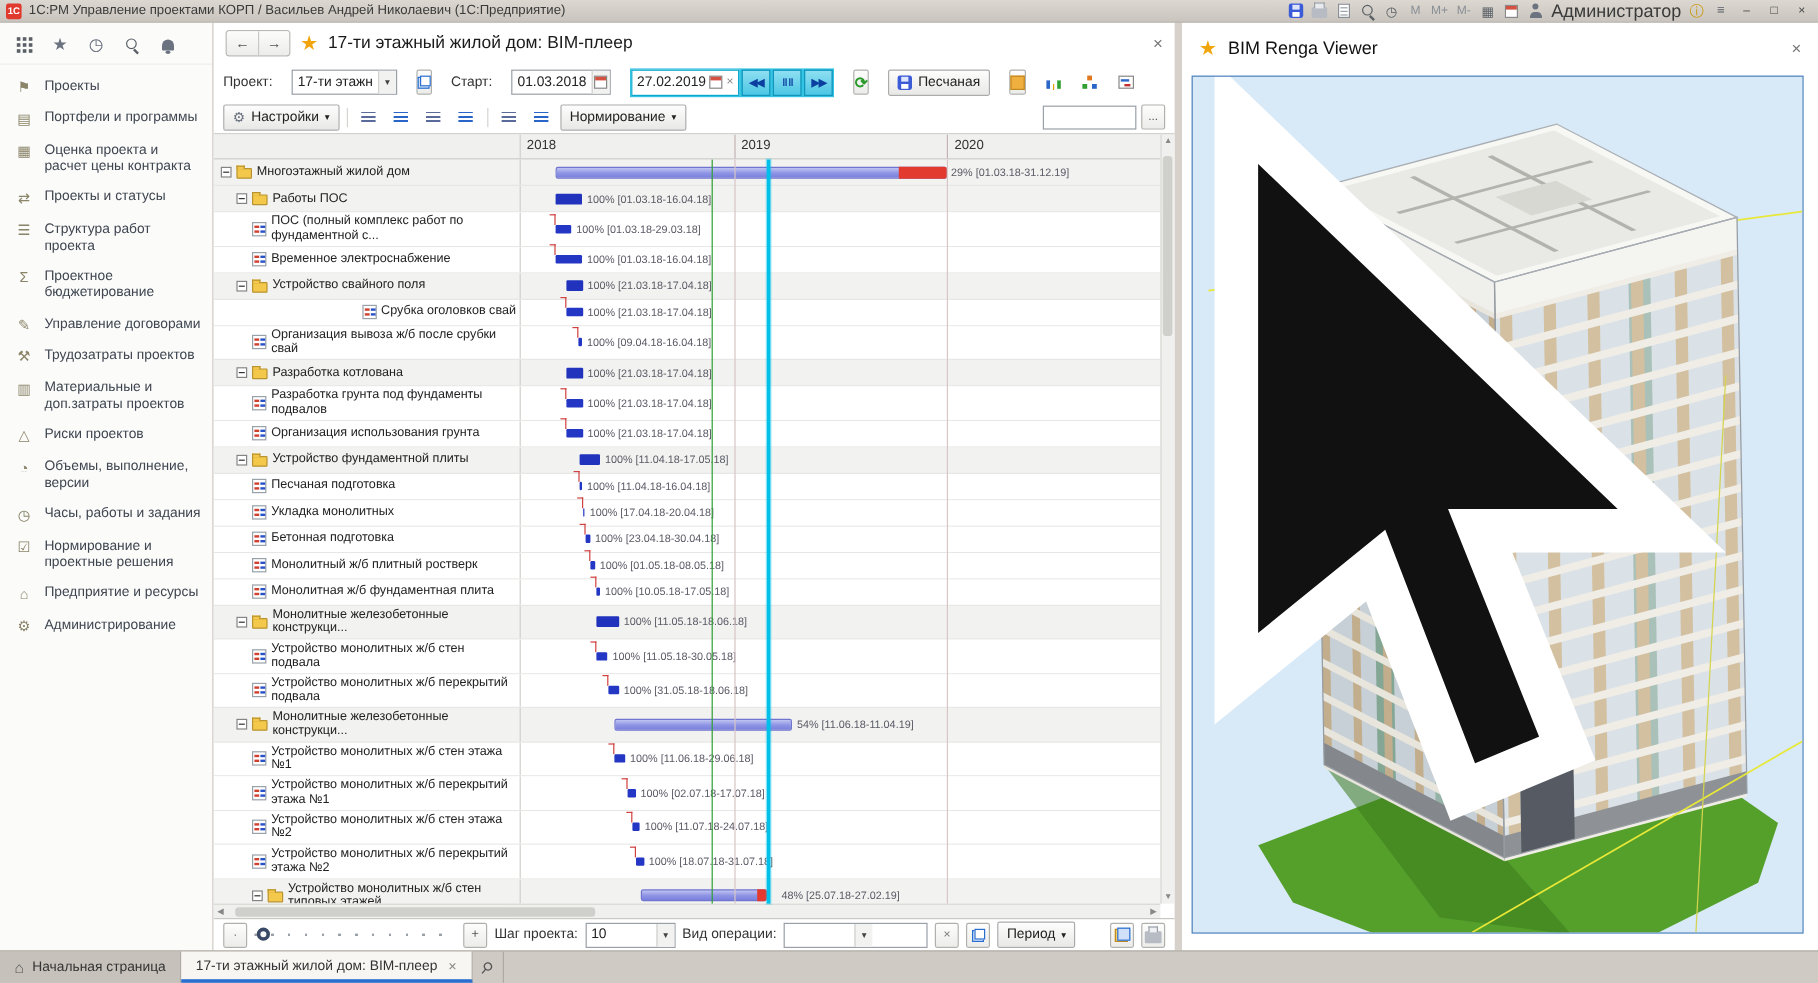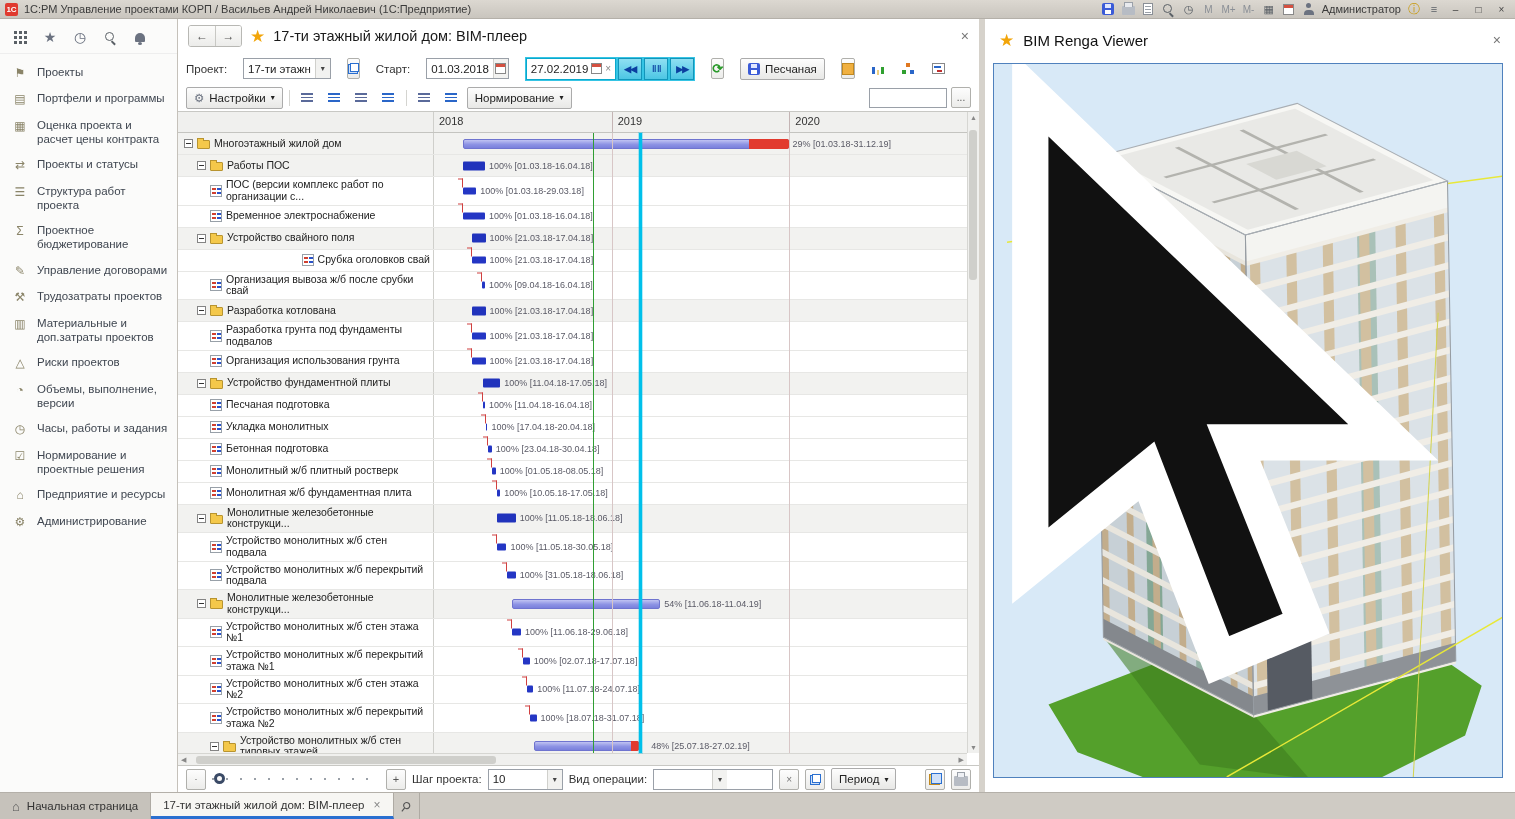--- a/index.html
+++ b/index.html
@@ -3,21 +3,21 @@
 <meta charset="utf-8">
 <style>
 *{margin:0;padding:0;box-sizing:border-box}
 html,body{width:1515px;height:819px;overflow:hidden;font-family:"Liberation Sans",sans-serif;font-size:12px;color:#222;background:#d6d2cb}
 
 .titlebar{position:absolute;top:0;left:0;right:0;height:19px;background:linear-gradient(#dcd8d1,#c9c5be);display:flex;align-items:center;gap:6px;padding:0 5px;font-size:11px;color:#3a3a3a;border-bottom:1px solid #b4b0a9}
 .tb-logo{width:13px;height:13px;background:#e03a2f;color:#fff;font-size:8px;font-weight:bold;display:flex;align-items:center;justify-content:center;border-radius:2px;flex:none}
 .tb-right{margin-left:auto;display:flex;align-items:center;gap:6px;color:#5a6066}
 .ti{display:inline-flex;align-items:center;justify-content:center;min-width:14px;height:14px;font-size:11px;cursor:default}
 .mem{font-size:10px;color:#8a8f96}
-.user-name{font-size:11px;color:#3a3a3a}
+.user-name{font-size:15px;color:#3a3a3a}
 .i-info{color:#c89a10;font-size:12px}
 .winbtn{width:17px;height:14px;display:inline-flex;align-items:center;justify-content:center;font-size:10px;color:#444}
 
 .i-save2{width:12px;height:12px;background:#3b5bd7;border-radius:2px;position:relative}
 .i-save2::before{content:"";position:absolute;left:3px;top:1px;right:3px;height:4px;background:#dfe6ff}
 .i-save2::after{content:"";position:absolute;left:3px;bottom:1px;right:3px;height:4px;background:#fff}
 .i-print{width:13px;height:9px;background:#b7bcc4;border-radius:1px;position:relative;margin-top:3px}
 .i-print::before{content:"";position:absolute;left:2px;top:-4px;right:2px;height:4px;background:#e8eaee;border:1px solid #9aa0a8;border-bottom:none}
 .i-page{width:10px;height:12px;background:#fff;border:1px solid #8a8f96;position:relative}
 .i-page::before{content:"";position:absolute;left:1px;top:2px;right:1px;height:1px;background:#9aa0a8;box-shadow:0 3px 0 #9aa0a8,0 6px 0 #9aa0a8}
@@ -396,21 +396,21 @@
               <span class="g-label">Работы ПОС</span>
             </div>
             <div class="g-chart">
               <div class="bar blue" style="left: 5.38321%; width: 4.19708%;"></div>
               <span class="bar-label" style="left: 9.58029%;">100% [01.03.18-16.04.18]</span>
             </div>
           </div>
           <div class="g-row">
             <div class="g-name" style="padding-left: 32px;">
               <span class="ico-task"></span>
-              <span class="g-label">ПОС (версии комплекс работ по организации с...</span>
+              <span class="g-label">ПОС (полный комплекс работ по фундаментной с...</span>
             </div>
             <div class="g-chart">
               <div class="bar leaf" style="left: 5.38321%; width: 2.55474%;"></div>
               <span class="bar-label" style="left: 7.93796%;">100% [01.03.18-29.03.18]</span>
             </div>
           </div>
           <div class="g-row">
             <div class="g-name" style="padding-left: 32px;">
               <span class="ico-task"></span>
               <span class="g-label">Временное электроснабжение</span>

